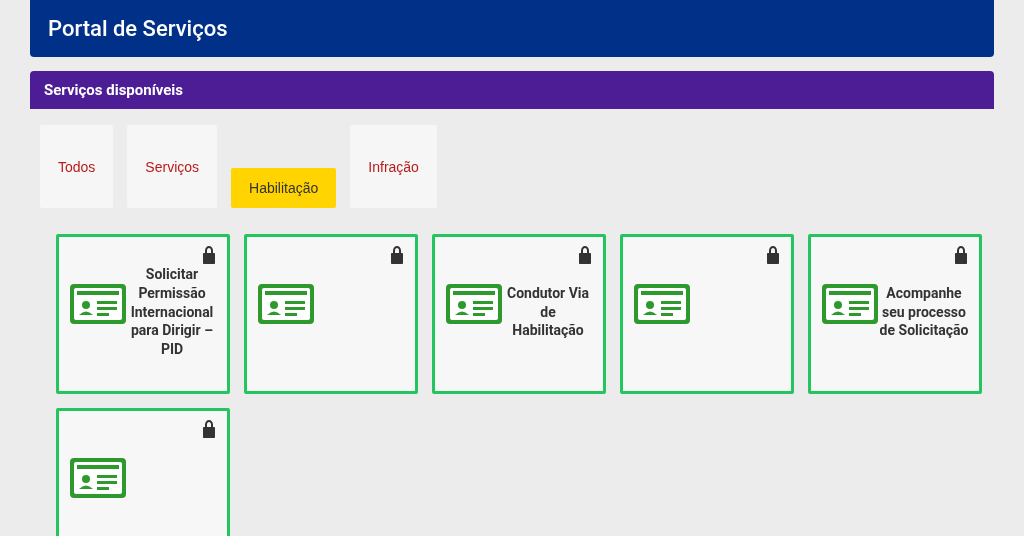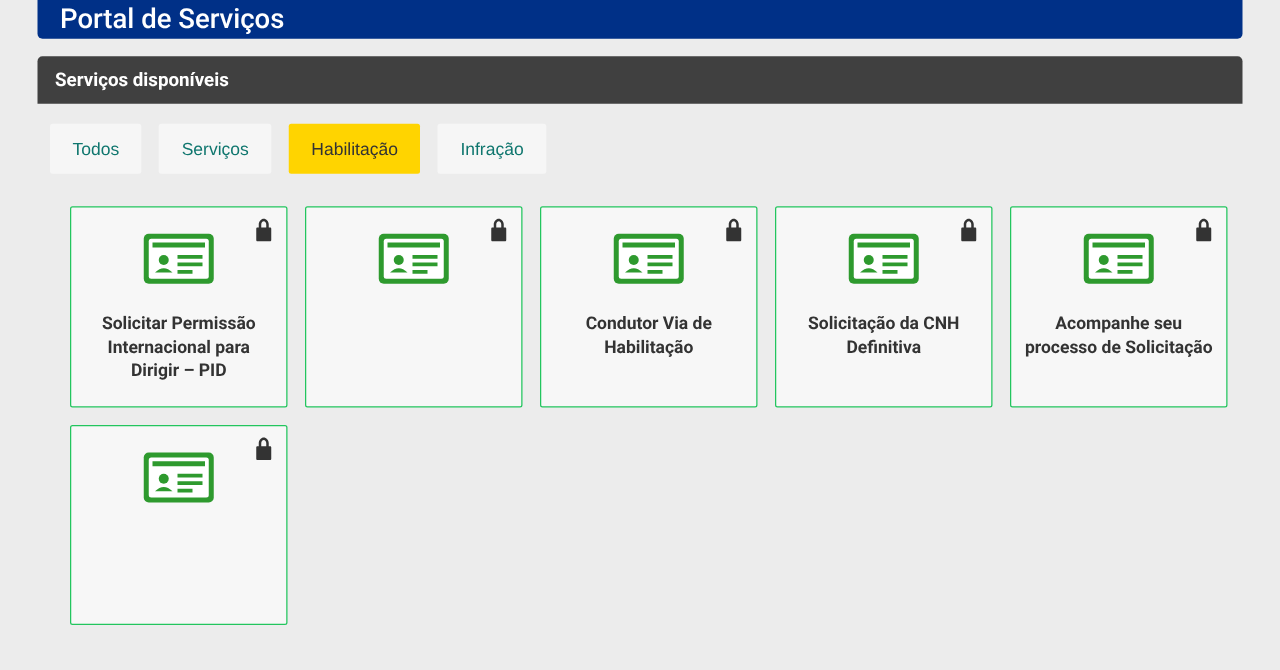--- a/index.html
+++ b/index.html
@@ -6,70 +6,70 @@
   body {
     font-family: "Segoe UI", Roboto, Arial, sans-serif;
     background: #ececec;
     width: 1024px;
     height: 536px;
     overflow: hidden;
   }
   .header {
     background: #003087;
     color: #ffffff;
-    padding: 3px 18px;
+    padding: 16px 18px;
     margin: 0 30px 6px 30px;
     border-radius: 0 0 4px 4px;
     font-size: 22px;
     font-weight: 500;
   }
   .subheader {
-    background: #404040;
+    background: #4c1d95;
     color: #ffffff;
     padding: 10px 14px;
     margin: 14px 30px 0 30px;
     border-radius: 4px 4px 0 0;
     font-size: 15px;
     font-weight: 700;
   }
   .tabs {
     display: flex;
     gap: 14px;
     padding: 16px 10px 16px 10px;
     margin: 0 30px;
   }
   .tab {
     padding: 12px 18px;
     font-size: 14px;
-    color: #0f766e;
+    color: #b91c1c;
     background: #f6f6f6;
     border: none;
     cursor: pointer;
     border-radius: 2px;
   }
   .tab.active {
     background: #ffd400;
     color: #333;
     font-weight: 500;
+    margin-top: 43px;
   }
   .grid {
     display: flex;
     flex-wrap: wrap;
     gap: 14px;
     margin: 10px 30px 0 56px;
   }
   .card {
     width: 174px;
     min-height: 160px;
     background: #f7f7f7;
-    border: 1px solid #22c55e;
+    border: 3px solid #22c55e;
     border-radius: 2px;
     position: relative;
     display: flex;
-    flex-direction: column;
     align-items: center;
     padding: 14px 10px 18px 10px;
     cursor: pointer;
   }
   .lock {
     position: absolute;
     top: 8px;
     right: 10px;
     color: #333;
   }
@@ -158,21 +158,20 @@
       <span class="card-icon"><svg width="58" height="42" viewBox="0 0 58 42">
           <rect x="1" y="1" width="56" height="40" rx="4" fill="#2e9a2e"></rect>
           <rect x="5" y="5" width="48" height="32" rx="2" fill="#ffffff"></rect>
           <rect x="8" y="8" width="42" height="4" fill="#2e9a2e"></rect>
           <circle cx="17" cy="22" r="4" fill="#2e9a2e"></circle>
           <path d="M10 32 Q17 25 24 32 Z" fill="#2e9a2e"></path>
           <rect x="28" y="18" width="20" height="3" fill="#2e9a2e"></rect>
           <rect x="28" y="24" width="20" height="3" fill="#2e9a2e"></rect>
           <rect x="28" y="30" width="12" height="3" fill="#2e9a2e"></rect>
         </svg></span>
-      <div class="card-title">Solicitação da CNH Definitiva</div>
     </div>
     <div class="card">
       <span class="lock"><svg width="16" height="20" viewBox="0 0 16 20">
           <path fill="#333" d="M12 8V5.5C12 3 10 1 8 1S4 3 4 5.5V8H3c-.6 0-1 .4-1 1v9c0 .6.4 1 1 1h10c.6 0 1-.4 1-1V9c0-.6-.4-1-1-1h-1zM6 5.5C6 4.1 6.9 3 8 3s2 1.1 2 2.5V8H6V5.5z"></path>
         </svg></span>
       <span class="card-icon"><svg width="58" height="42" viewBox="0 0 58 42">
           <rect x="1" y="1" width="56" height="40" rx="4" fill="#2e9a2e"></rect>
           <rect x="5" y="5" width="48" height="32" rx="2" fill="#ffffff"></rect>
           <rect x="8" y="8" width="42" height="4" fill="#2e9a2e"></rect>
           <circle cx="17" cy="22" r="4" fill="#2e9a2e"></circle>

